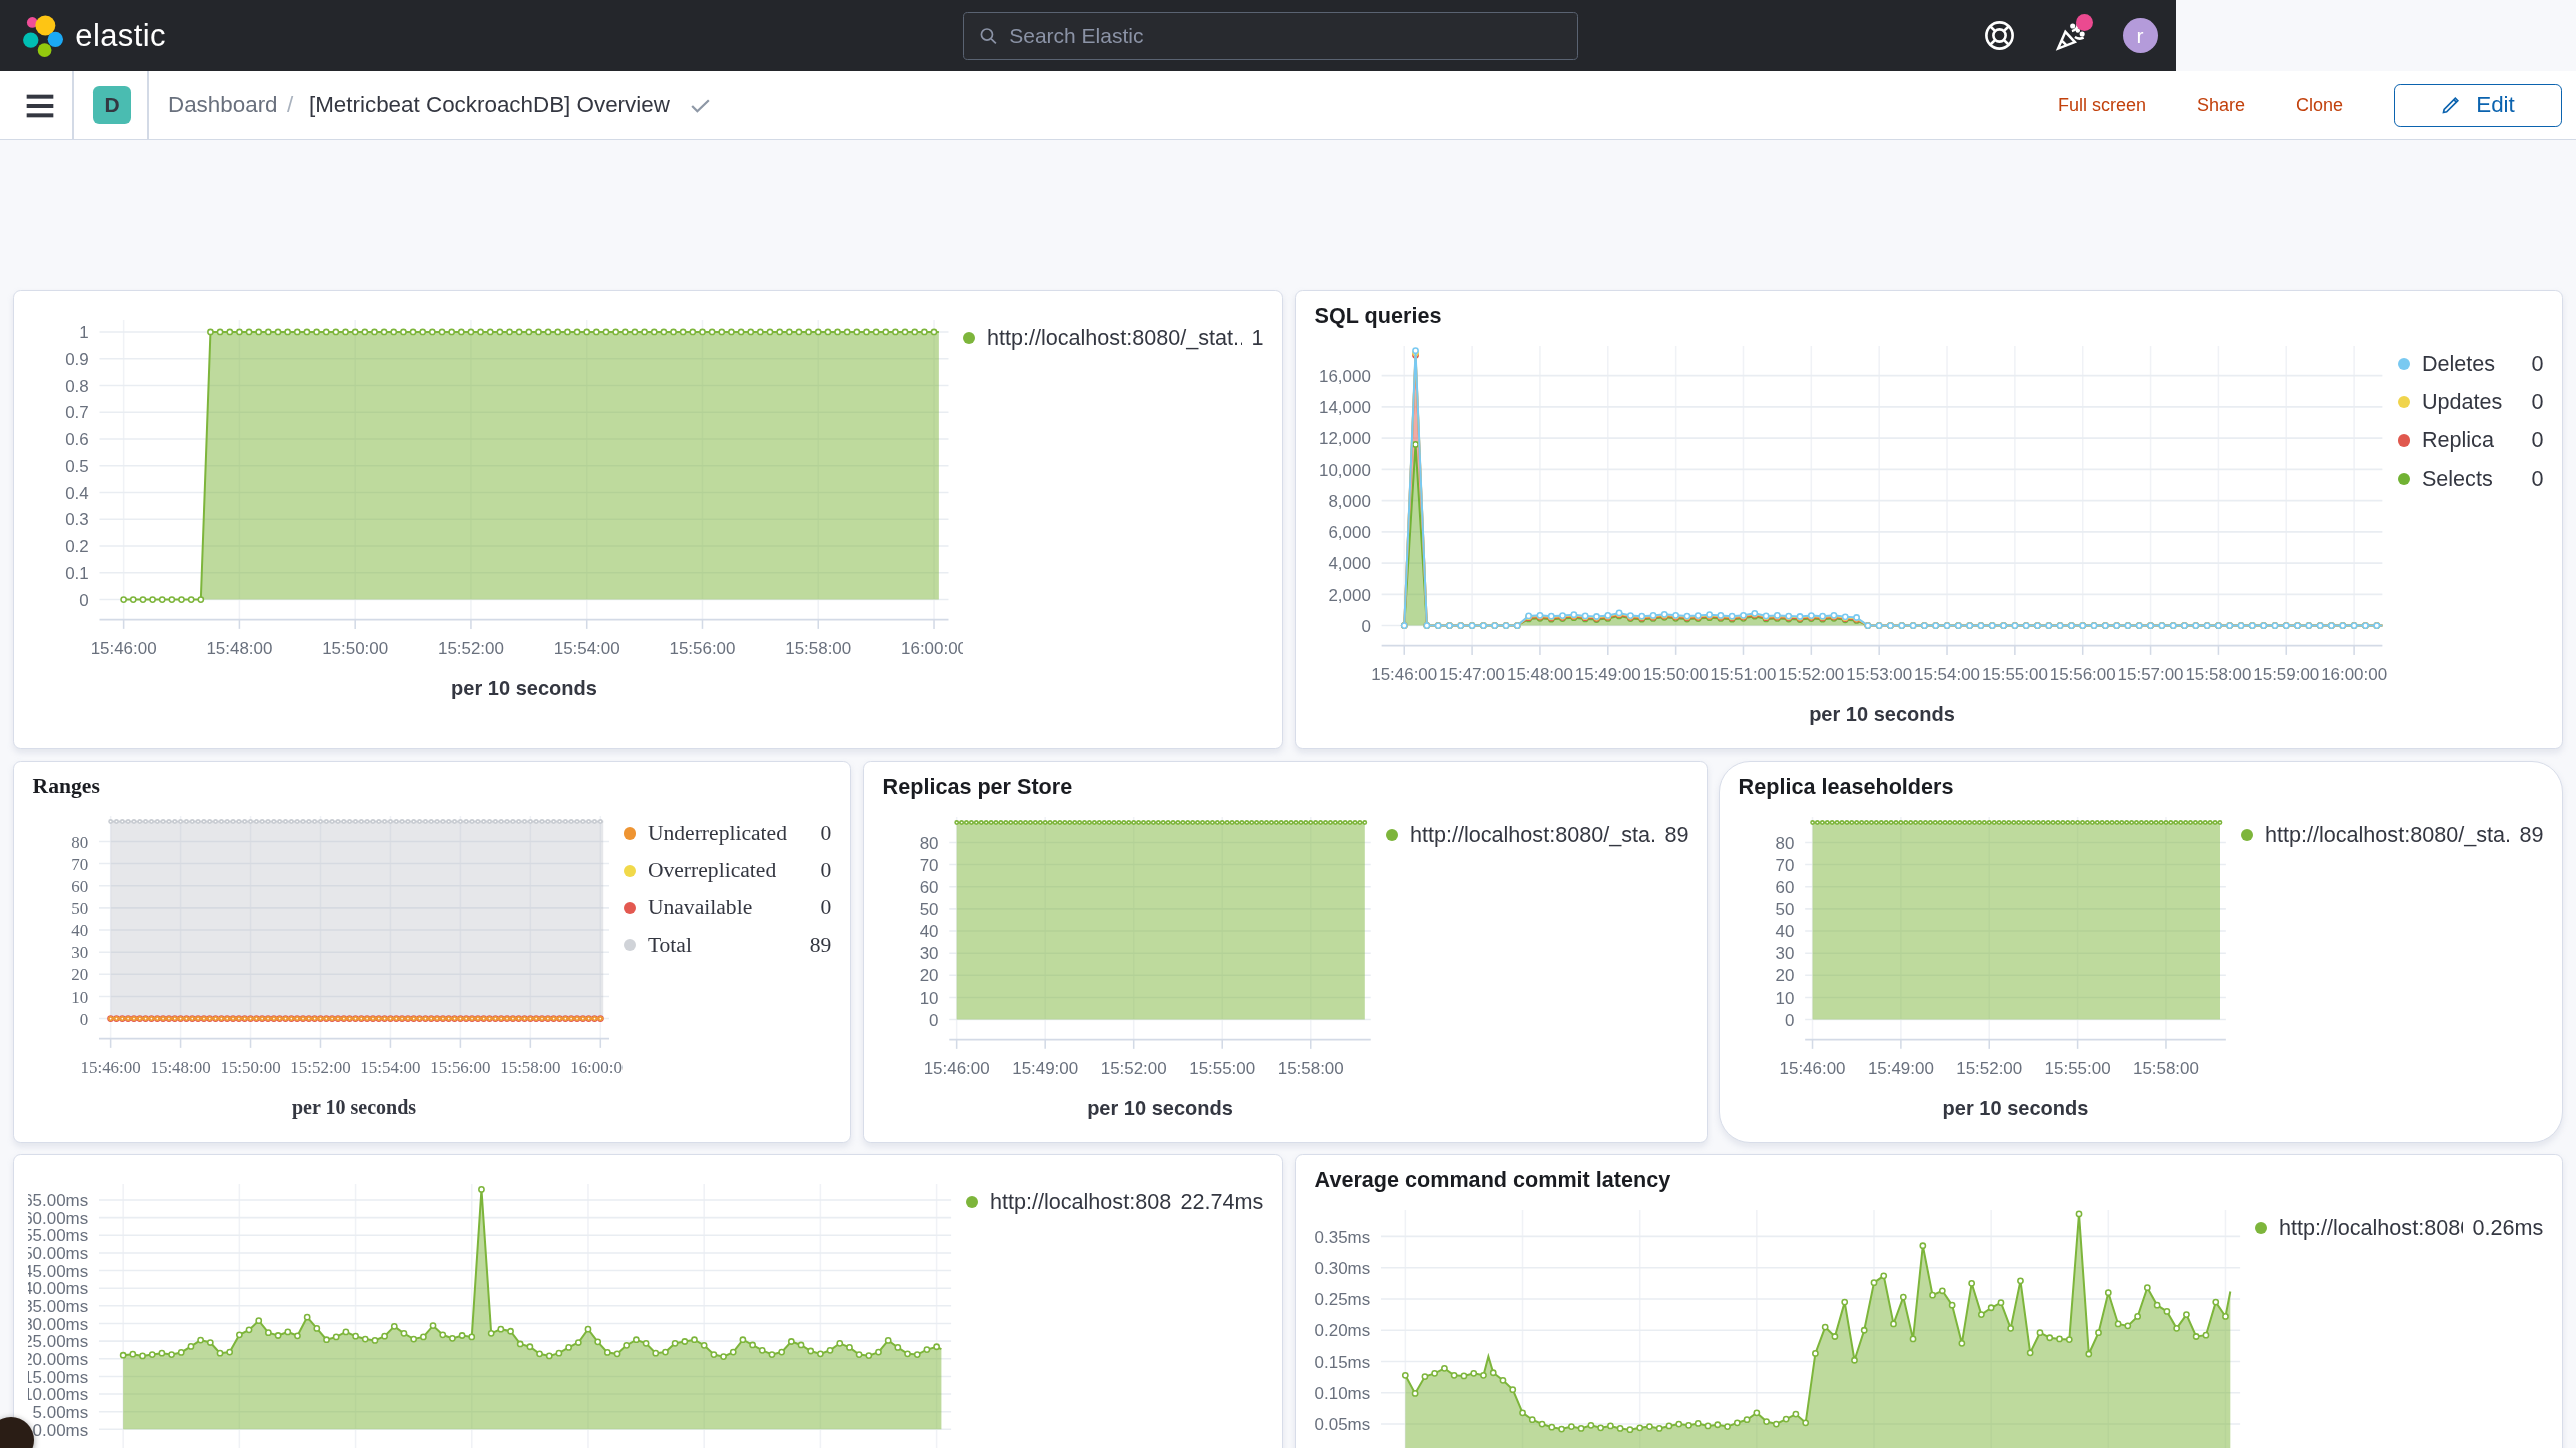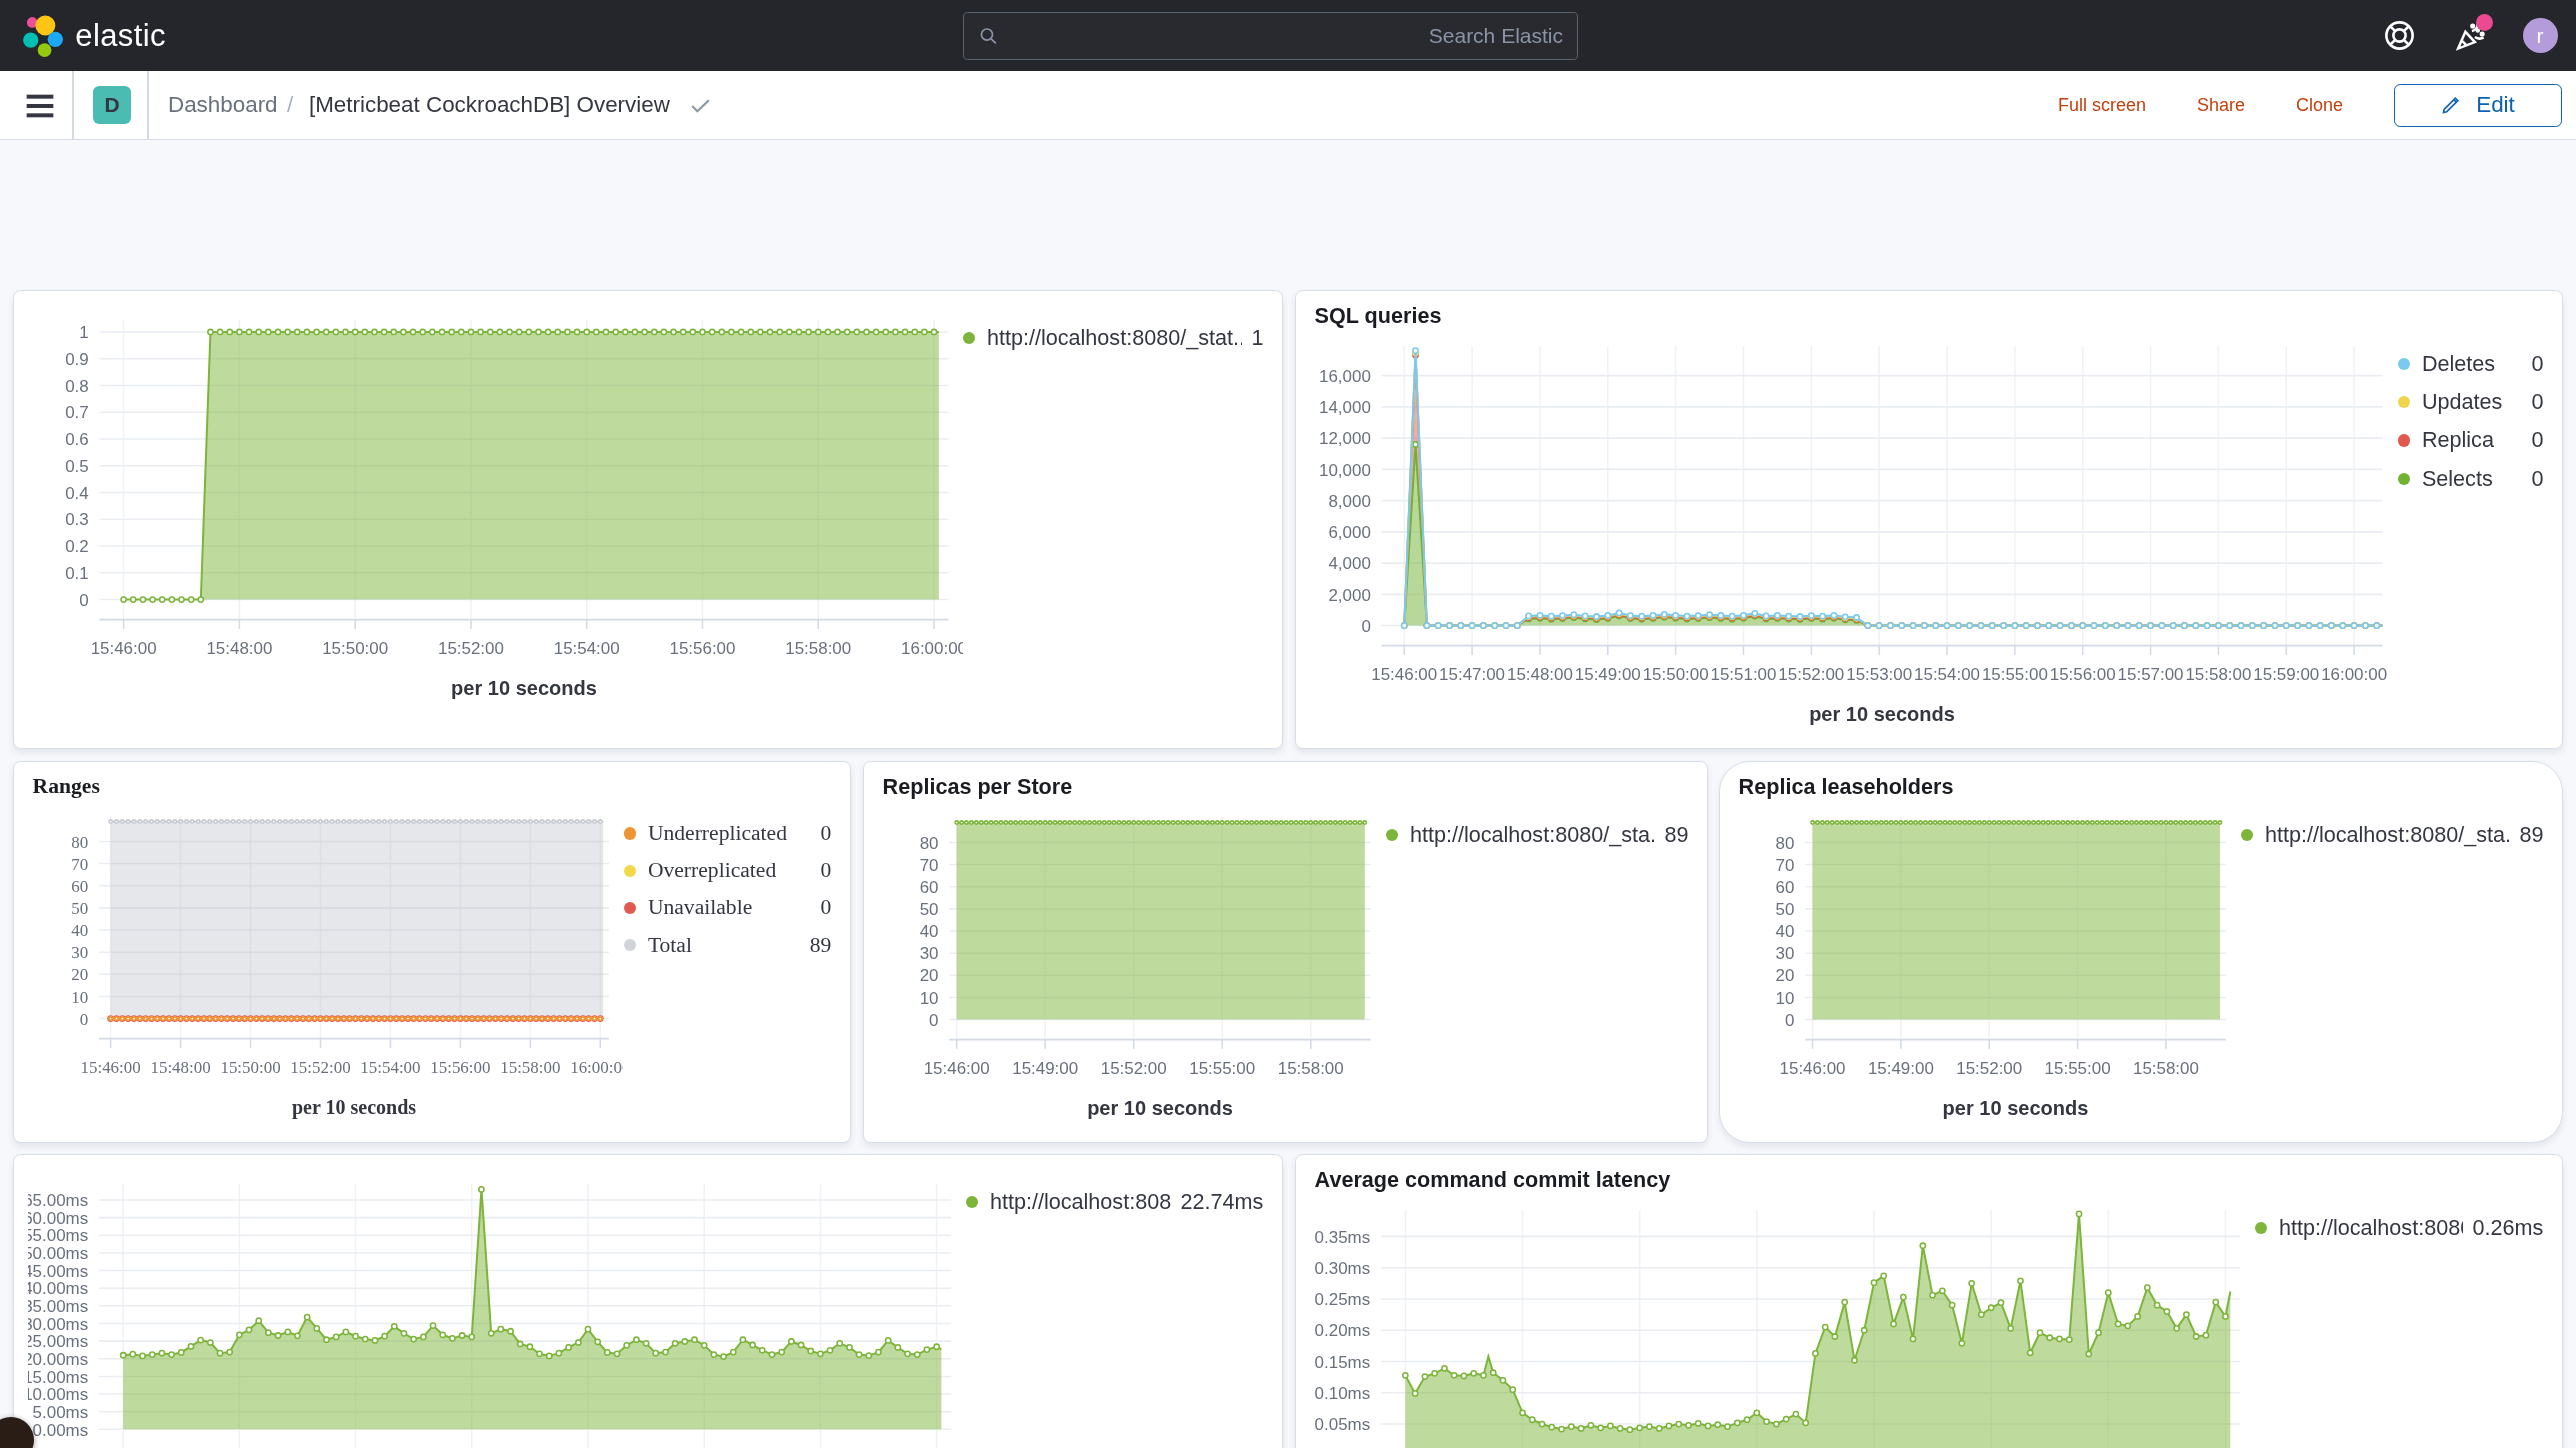--- a/index.html
+++ b/index.html
@@ -1,29 +1,29 @@
 <!DOCTYPE html>
 <html style="font-size:12.3px"><head>
 <meta charset="utf-8">
 <style>
   * { margin:0; padding:0; box-sizing:border-box; }
   html,body { width:2576px; height:1448px; overflow:hidden; background:#f7f8fb;
               font-family:"Liberation Sans", sans-serif; }
   body { position:relative; }
 
   
-  .hdr { position:absolute; left:0; top:0; width:2576px; height:71px; background:#24262b;
+  .hdr { position:absolute; left:0; top:0; width:2176px; height:71px; background:#24262b;
          display:flex; align-items:center; }
   .brand { display:flex; align-items:center; gap:12.3px; padding-left:20px; }
   .brand-text { color:#fff; font-size:31px; font-weight:500; letter-spacing:0.4px; }
   .searchbox { position:absolute; left:963px; top:11.6px; width:615px; height:48px;
                border:1.5px solid #5a6372; border-radius:4.6px; display:flex; align-items:center;
                padding:0 14px; gap:10.8px; background:rgba(255,255,255,0.02); }
   .searchbox input { background:transparent; border:none; outline:none; color:#d4dae5;
-               font-size:21px; width:100%; font-family:"Liberation Sans",sans-serif;text-align:right; }
+               font-size:21px; width:100%; font-family:"Liberation Sans",sans-serif; }
   .searchbox input::placeholder { color:#8b93a6; }
   .hdr-right { position:absolute; right:18.5px; top:0; height:71px; display:flex;
                align-items:center; gap:34px; }
   .icon-btn { position:relative; width:37px; height:37px; display:flex; align-items:center;
               justify-content:center; cursor:pointer; }
   .badge-dot { position:absolute; right:-4.6px; top:-3.1px; width:17px; height:17px;
                border-radius:50%; background:#eb4a90; }
   .avatar { width:35px; height:35px; border-radius:50%; background:#b49bda; color:#fff;
             font-size:21px; display:flex; align-items:center; justify-content:center; }
 

